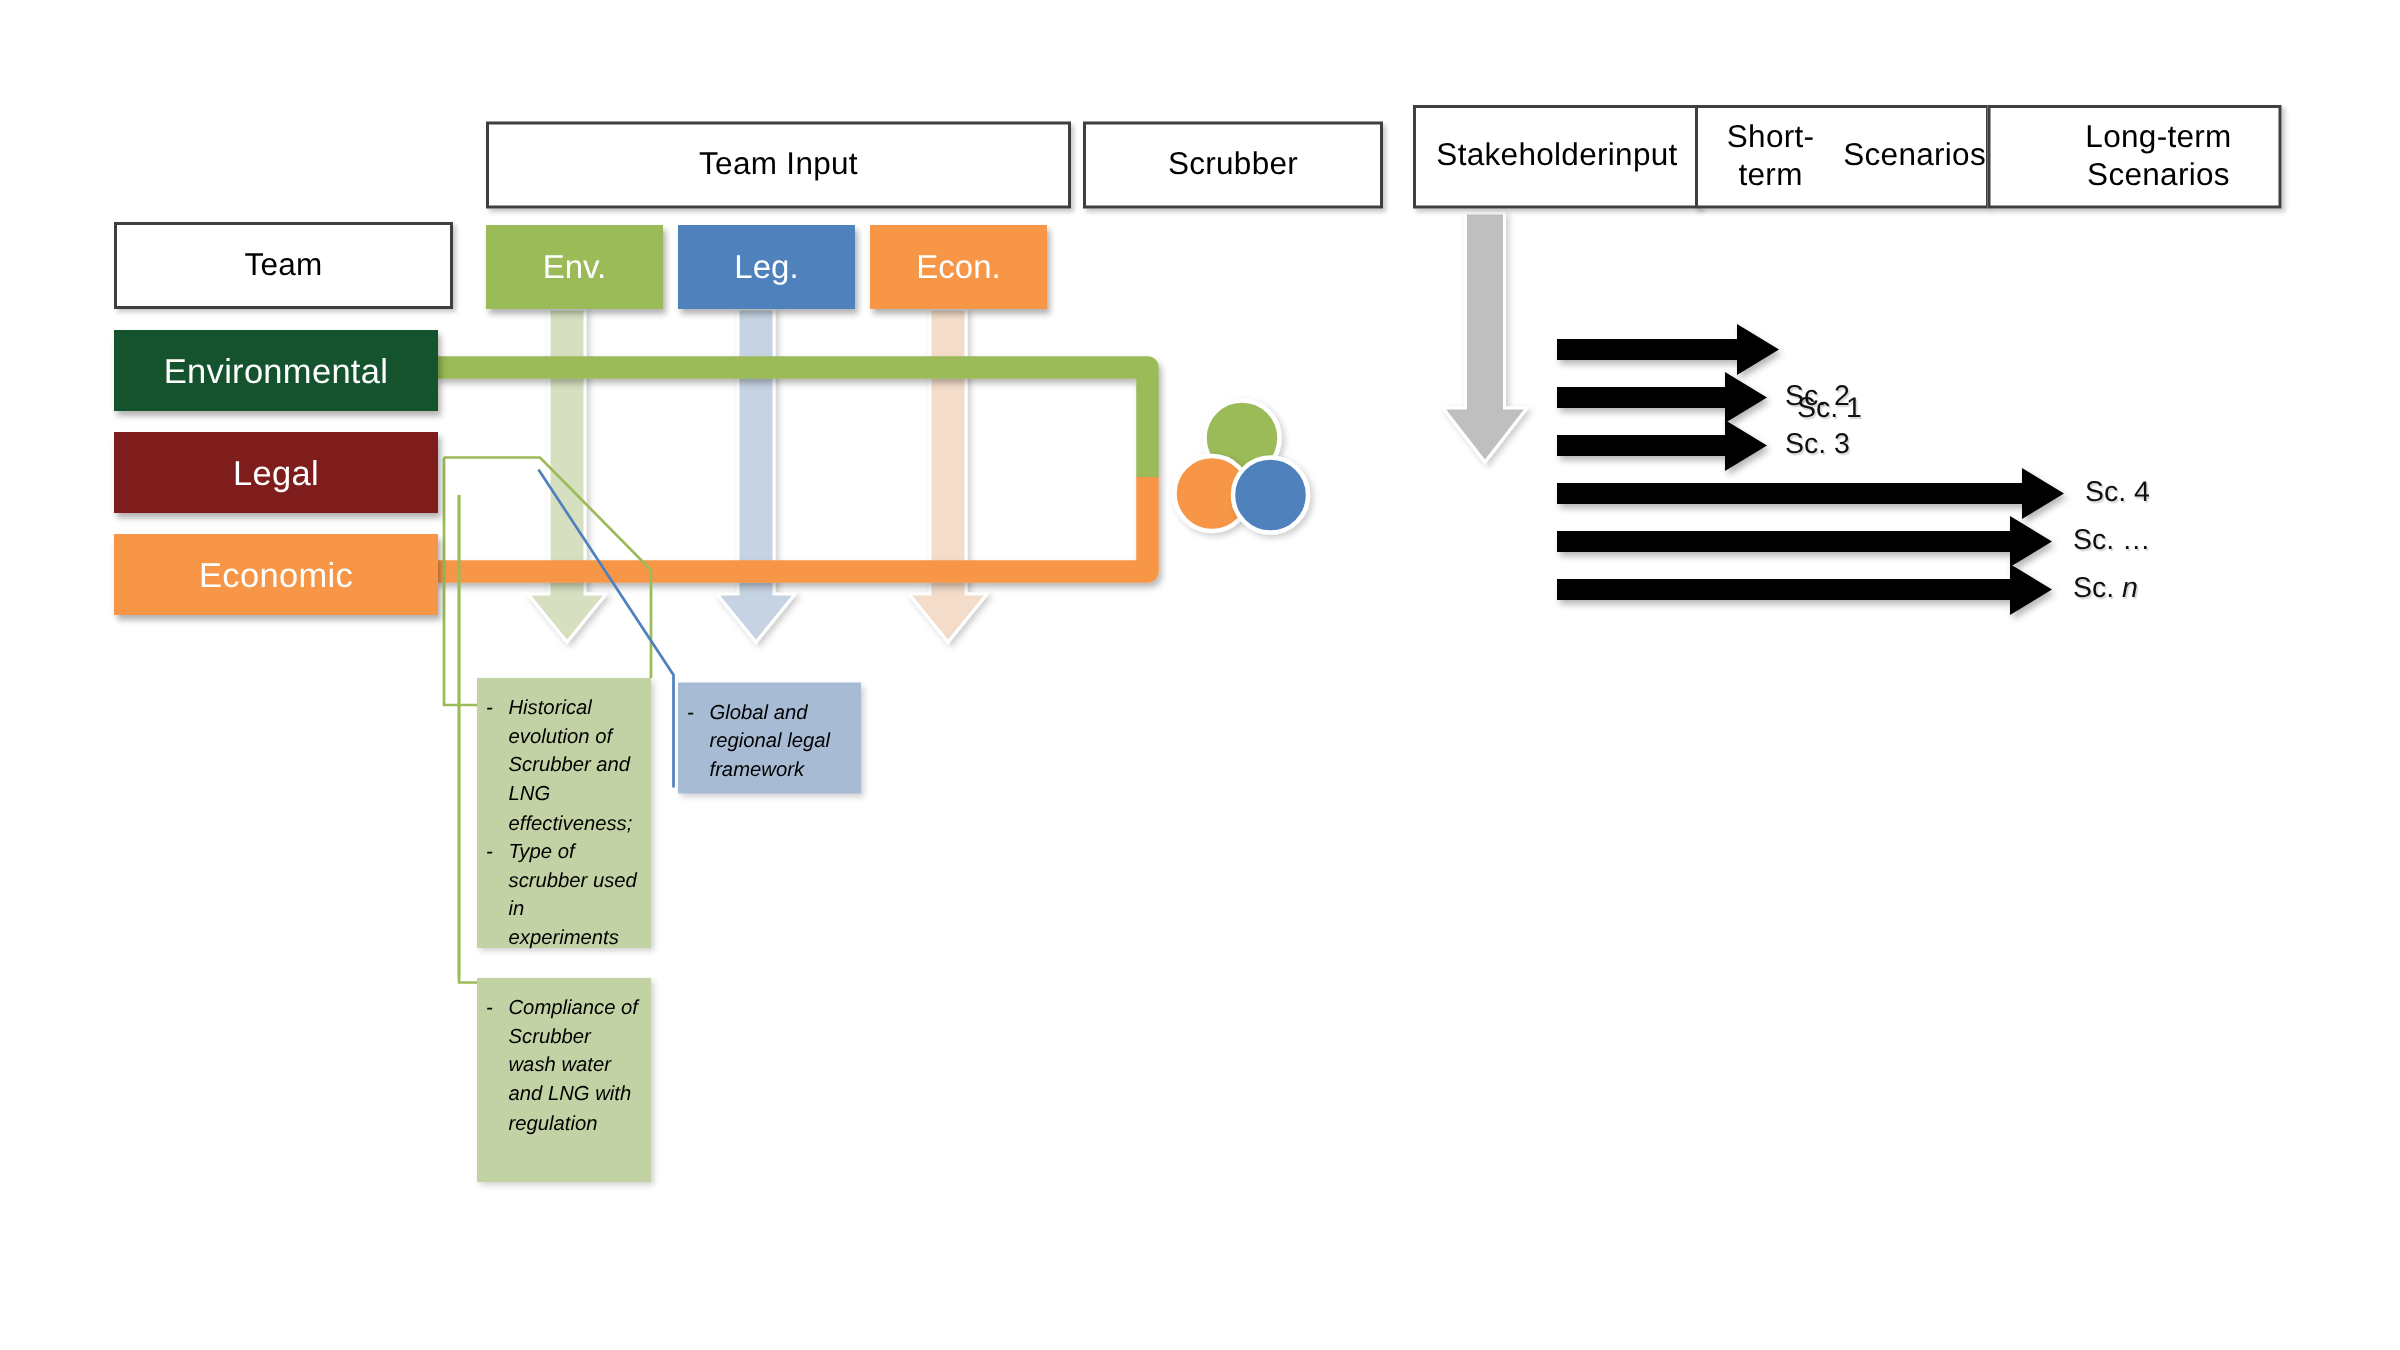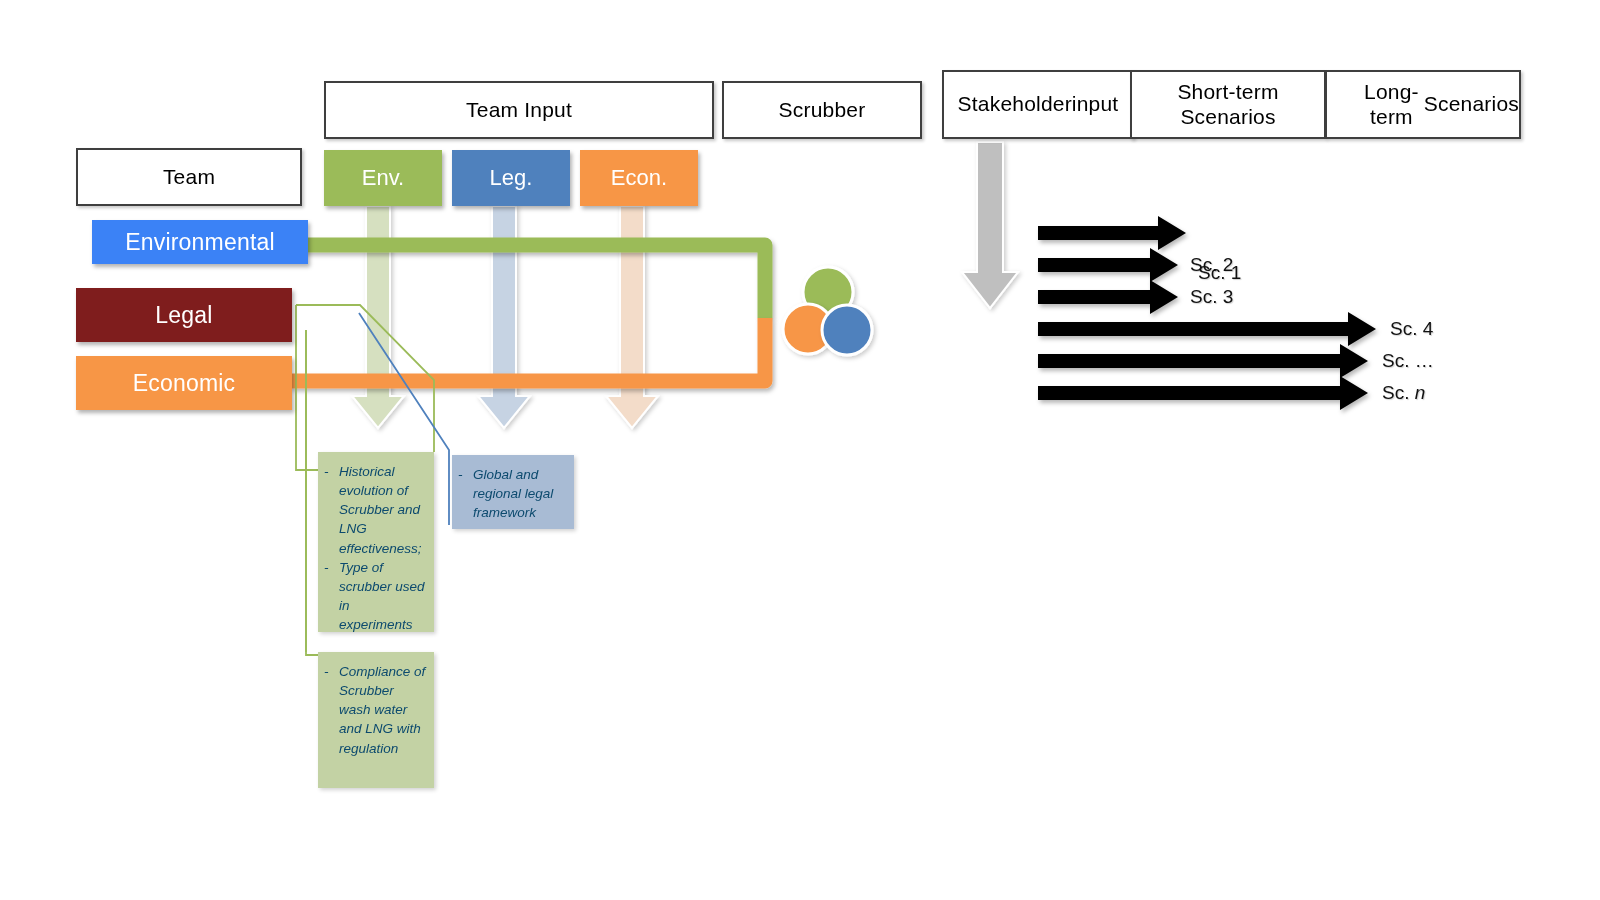--- a/index.html
+++ b/index.html
@@ -58,21 +58,21 @@
     justify-content: center;
     color: #ffffff;
     font-size: 22px;
     box-shadow: 2px 3px 4px rgba(0,0,0,0.30);
   }
 
   
   .callout {
     position: absolute;
     box-sizing: border-box;
-    color: #0c4a6e;
+    color: #000000;
     font-style: italic;
     font-size: 13.5px;
     line-height: 1.42;
     padding: 10px 8px 10px 6px;
     box-shadow: 2px 2px 4px rgba(0,0,0,0.18);
   }
   .callout ul {
     margin: 0;
     padding: 0;
     list-style: none;
@@ -206,45 +206,45 @@
 
   <div class="hdr-box" style="left:722px; top:81px; width:200px; height:58px;">
     <span>Scrubber</span>
   </div>
 
   <div class="hdr-box" style="left:930px; top:70px; width:192px; height:69px; flex-direction:row;margin-left:12px;">
     <span>Stakeholder</span>
     <span>input</span>
   </div>
 
-  <div class="hdr-box" style="left:1130px; top:70px; width:196px; height:69px; flex-direction:column;">
+  <div class="hdr-box" style="left:1130px; top:70px; width:196px; height:69px; flex-direction:row;">
     <span>Short-term</span>
     <span>Scenarios</span>
   </div>
 
-  <div class="hdr-box" style="left:1325px; top:70px; width:196px; height:69px; flex-direction:row;padding-left:32px;">
+  <div class="hdr-box" style="left:1325px; top:70px; width:196px; height:69px; flex-direction:column;padding-left:32px;">
     <span>Long-term</span>
     <span>Scenarios</span>
   </div>
 
   <div class="hdr-box" style="left:76px; top:148px; width:226px; height:58px;">
     <span>Team</span>
   </div>
 
   <div class="chip-box" style="left:324px; top:150px; width:118px; height:56px; background:#9BBB59;align-items:center;">
     <span>Env.</span>
   </div>
   <div class="chip-box" style="left:452px; top:150px; width:118px; height:56px; background:#4F81BD;">
     <span>Leg.</span>
   </div>
   <div class="chip-box" style="left:580px; top:150px; width:118px; height:56px; background:#F79646;">
     <span>Econ.</span>
   </div>
 
-  <div class="team-box" style="left:76px; top:220px; width:216px; height:44px; background:#3b82f6;margin-left:16px;">
+  <div class="team-box" style="left:76px; top:220px; width:216px; height:54px; background:#14532d;">
     <span>Environmental</span>
   </div>
   <div class="team-box" style="left:76px; top:288px; width:216px; height:54px; background:#7f1d1d;">
     <span>Legal</span>
   </div>
   <div class="team-box" style="left:76px; top:356px; width:216px; height:54px; background:#F79646;">
     <span>Economic</span>
   </div>
 
   <div class="callout" style="left:318px; top:452px; width:116px; height:180px; background:#C3D2A4;">

